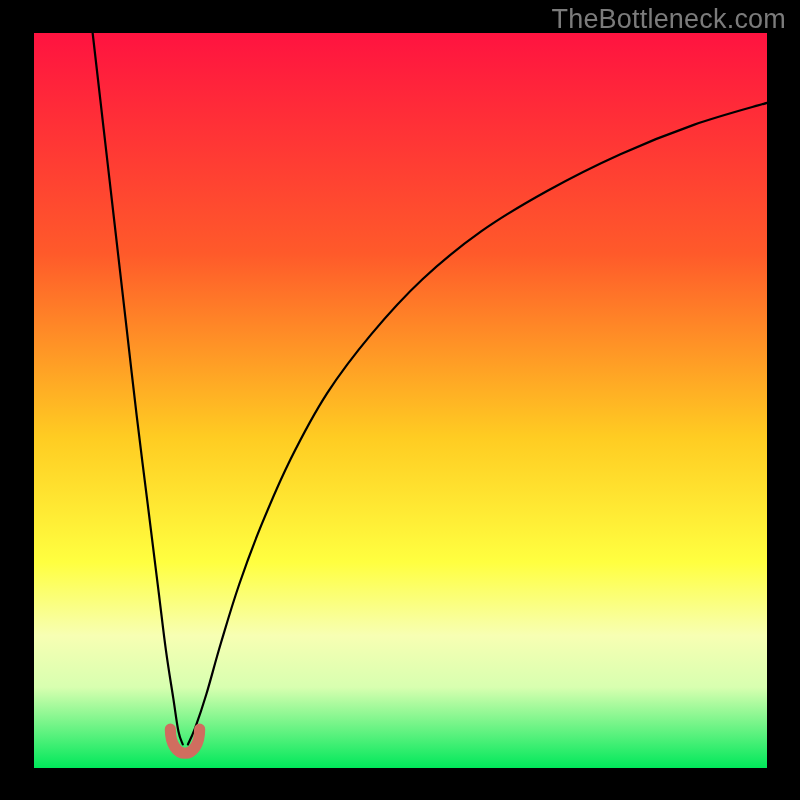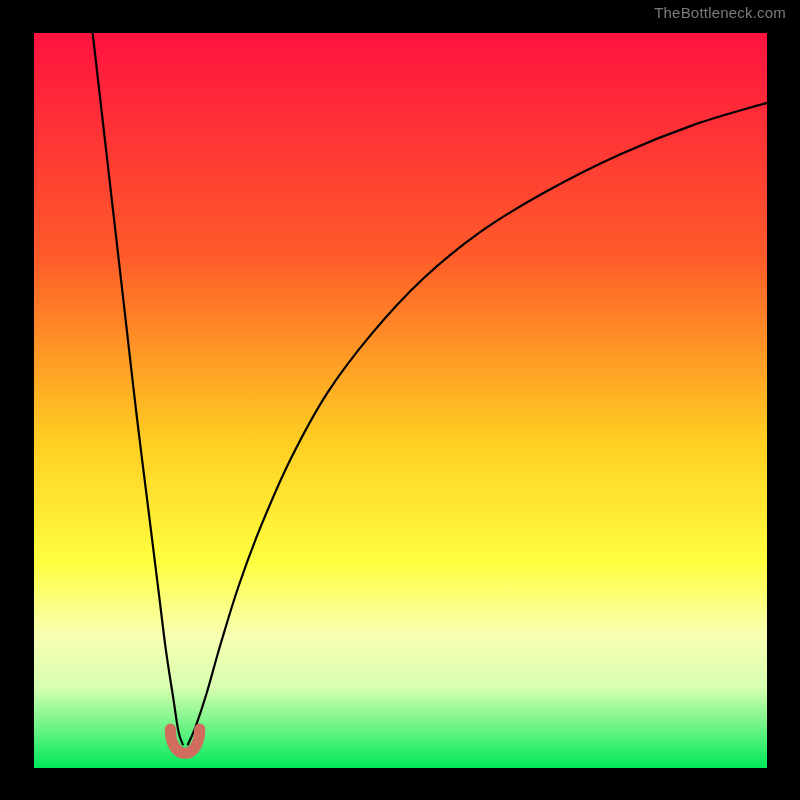--- a/index.html
+++ b/index.html
@@ -14,21 +14,21 @@
   .frame {
     position: absolute;
     inset: 0;
     background: #000;
   }
   .watermark {
     position: absolute;
     top: 4px;
     right: 14px;
     color: #7b7b7b;
-    font-size: 15px;
+    font-size: 27px;
     font-weight: 500;
     letter-spacing: 0.2px;
     z-index: 10;
   }
   svg {
     display: block;
   }
 </style>
 </head>
 <body>

